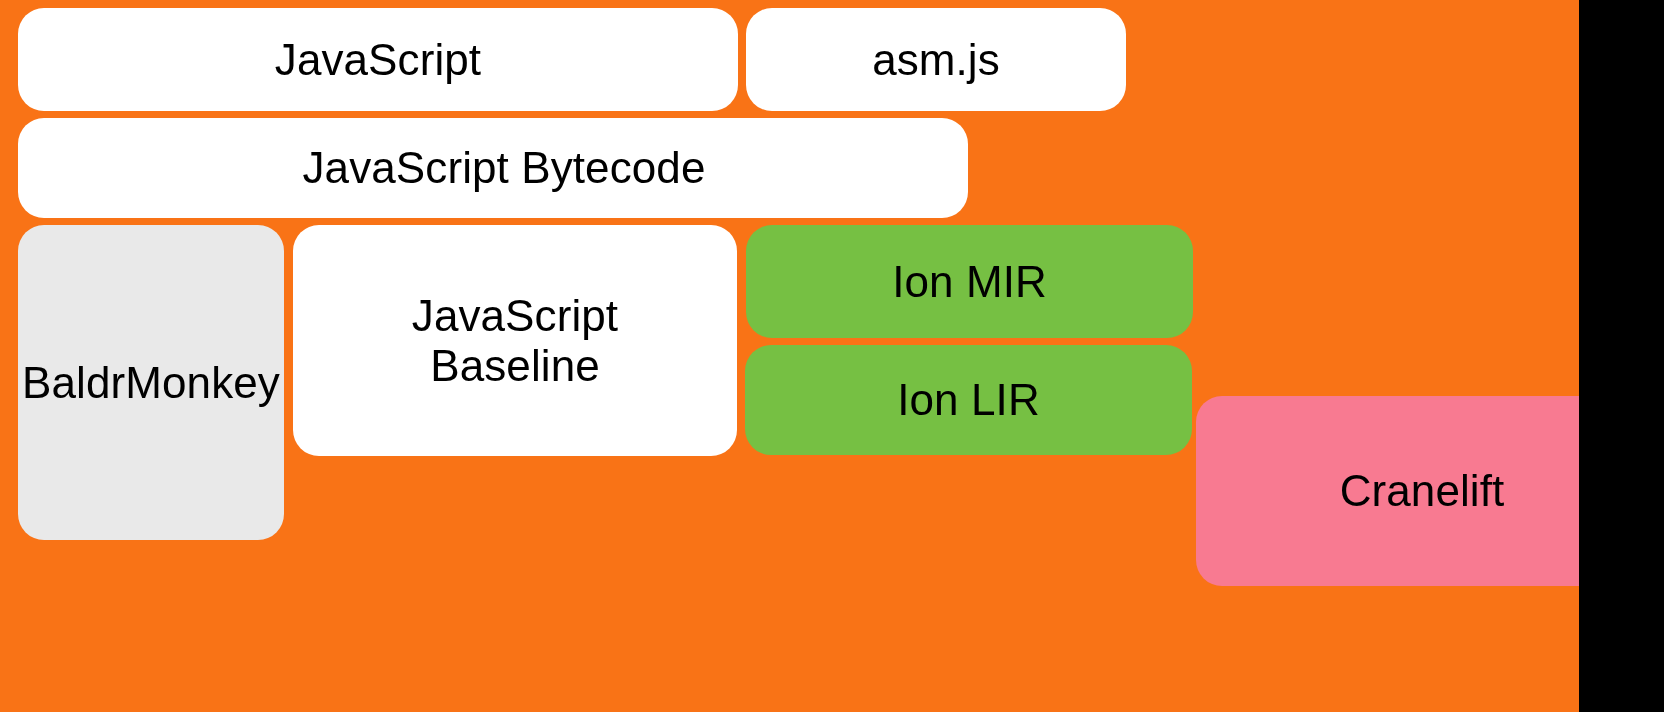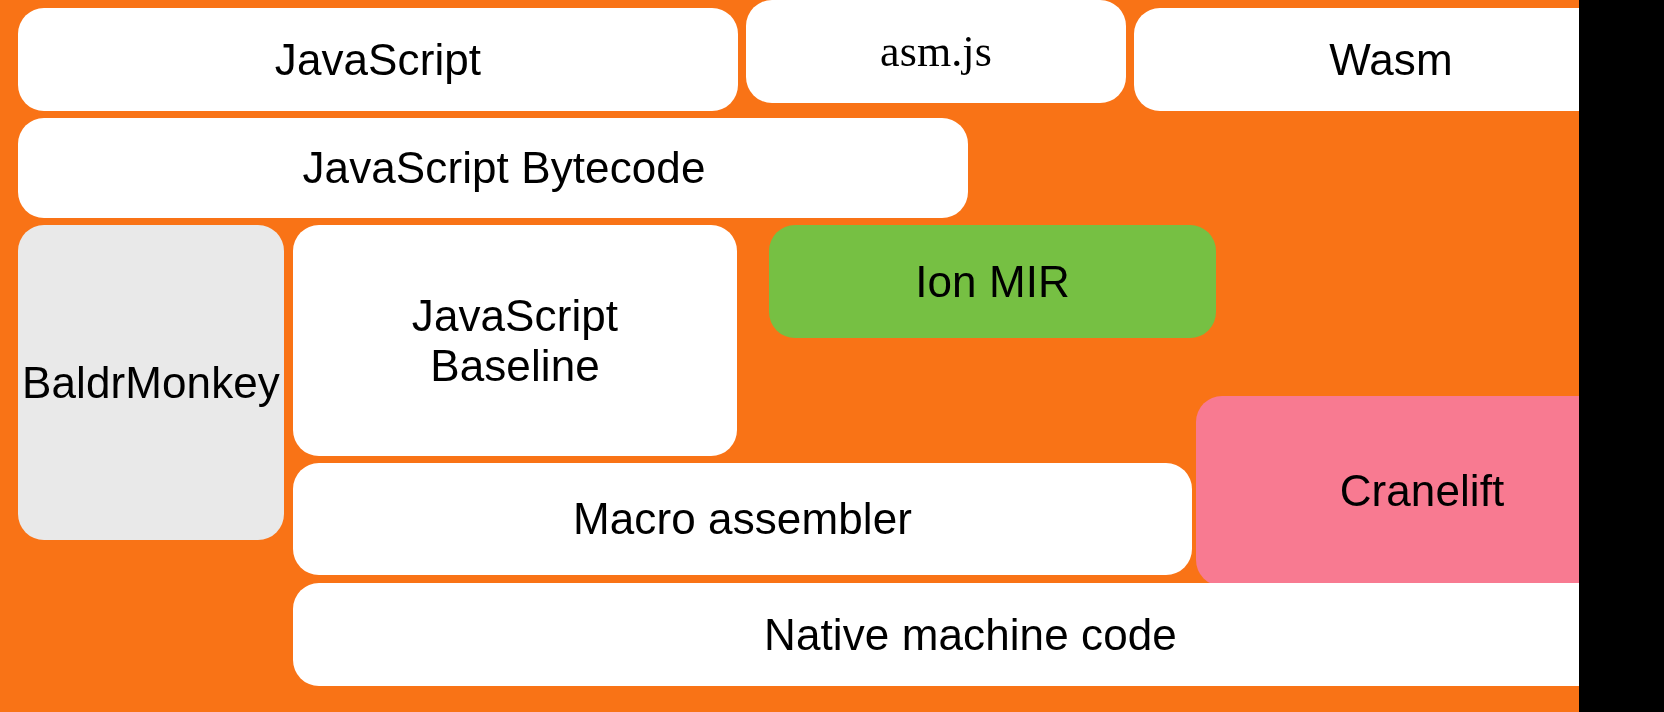--- a/index.html
+++ b/index.html
@@ -31,56 +31,54 @@
     white-space: pre-line;
     user-select: none;
   }
   .fill-white  { background: #ffffff; }
   .fill-gray   { background: #e9e9e9; }
   .fill-green  { background: #76c043; }
   .fill-pink   { background: #f87a91; margin-top: 46px; }
 
   
   #n-javascript      { left: 18px;   top: 8px;   width: 720px;  height: 103px; }
-  #n-asmjs           { left: 746px;  top: 0;   width: 380px;  height: 103px; font-family: Liberation Serif, serif; }
+  #n-asmjs           { left: 746px;  top: 8px;   width: 380px;  height: 103px; }
   #n-wasm            { left: 1134px; top: 8px;   width: 514px;  height: 103px; }
   
   #n-js-bytecode     { left: 18px;   top: 118px; width: 950px;  height: 100px; padding-left: 22px; }
   #n-baldrmonkey     { left: 976px;  top: 118px; width: 362px;  height: 100px; }
   
   #n-interpreter     { left: 18px;   top: 225px; width: 266px;  height: 315px; }
   #n-js-baseline     { left: 293px;  top: 225px; width: 444px;  height: 231px; }
-  #n-ion-mir         { left: 769px;  top: 225px; width: 447px;  height: 113px; }
+  #n-ion-mir         { left: 746px;  top: 225px; width: 447px;  height: 113px; }
   #n-ion-lir         { left: 745px;  top: 345px; width: 447px;  height: 110px; }
   #n-cranelift       { left: 1196px; top: 350px; width: 452px;  height: 190px; }
   #n-macro-assembler { left: 293px;  top: 463px; width: 899px;  height: 112px; }
   
   #n-native-code     { left: 293px;  top: 583px; width: 1355px; height: 103px; }
 </style>
 </head>
 <body>
 
 <div id="stage">
 
   <div class="node fill-white" id="n-javascript">JavaScript</div>
 
   <div class="node fill-white" id="n-asmjs">asm.js</div>
 
-  <div class="node fill-white" id="n-wasm">Wasm</div>
 
   <div class="node fill-white" id="n-js-bytecode">JavaScript Bytecode</div>
 
 
   <div class="node fill-gray" id="n-interpreter">BaldrMonkey</div>
 
   <div class="node fill-white" id="n-js-baseline">JavaScript
 Baseline</div>
 
   <div class="node fill-green" id="n-ion-mir">Ion MIR</div>
 
+  <div class="node fill-green" id="n-ion-lir">Ion LIR</div>
 
   <div class="node fill-pink" id="n-cranelift">Cranelift</div>
 
-  <div class="node fill-white" id="n-macro-assembler">Macro assembler</div>
 
-  <div class="node fill-white" id="n-native-code">Native machine code</div>
 
 </div>
 
 </body></html>

